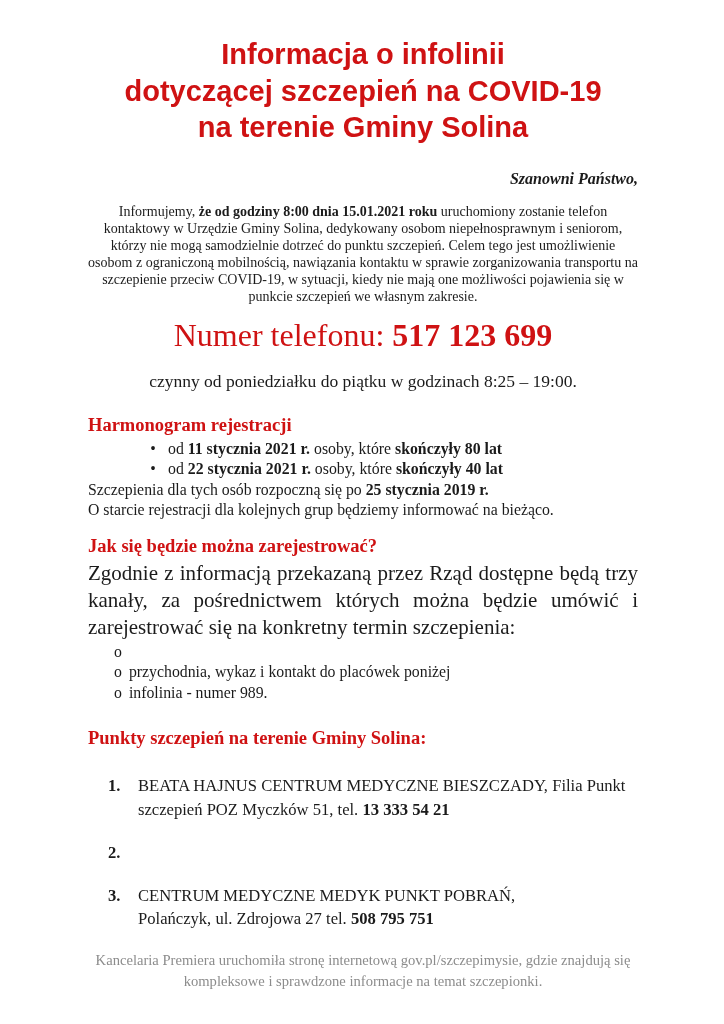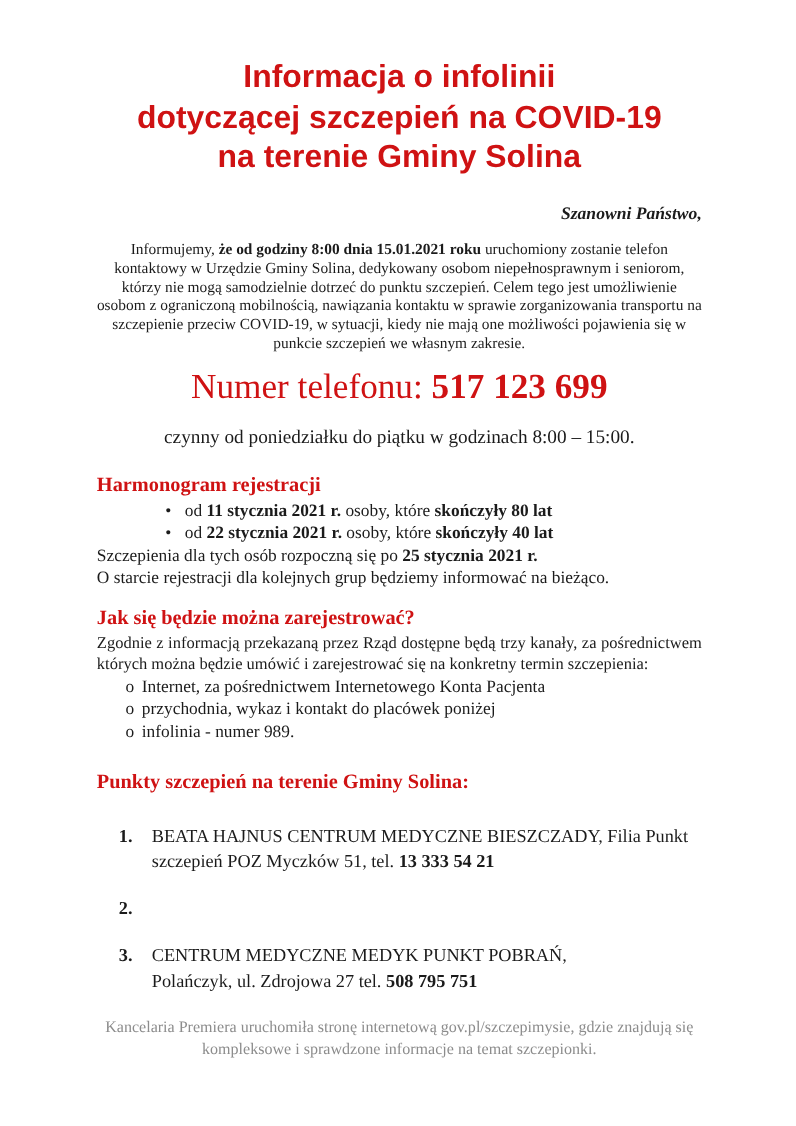--- a/index.html
+++ b/index.html
@@ -6,21 +6,21 @@
     --accent-red:#cf1213;
     --body-text:#1b1b1b;
     --footer-gray:#8c8c8c;
     --page-bg:#ffffff;
   }
   *{margin:0;padding:0;box-sizing:border-box;}
   html,body{background:#fff;}
   body{font-family:"Liberation Serif", serif;color:var(--body-text);}
   .page{
     width:724px;height:1024px;background:var(--page-bg);
-    padding:52px 86px 0 88px;overflow:hidden;margin:0 auto;
+    padding:36px 86px 0 88px;overflow:hidden;margin:0 auto;
   }
   .title{
     font-family:"Liberation Sans", sans-serif;
     font-weight:bold;color:var(--accent-red);
     font-size:29px;line-height:1.26;text-align:center;
     white-space:pre-line;margin-bottom:24px;
   }
   .salutation{
     font-weight:bold;font-style:italic;font-size:16px;
     text-align:right;margin-bottom:15px;
@@ -36,21 +36,21 @@
   .hours{font-size:17.5px;text-align:center;margin-bottom:22px;}
   .sec-heading{
     color:var(--accent-red);font-weight:bold;font-size:18.5px;
     line-height:1.25;margin-bottom:2px;
   }
   .sched-line{font-size:15.8px;line-height:1.28;}
   .sched-bullets{margin:1px 0;}
   .bullet-row{display:flex;font-size:15.8px;line-height:1.28;}
   .bullet-row .marker{width:14px;text-align:center;margin-left:58px;margin-right:8px;}
   .reg{margin-top:14px;}
-  .reg-para{font-size:15px;line-height:1.3;text-align:justify;}
+  .reg-para{font-size:21px;line-height:1.3;text-align:justify;}
   .channel-row{display:flex;font-size:15.8px;line-height:1.3;}
   .channel-row .marker{margin-left:26px;margin-right:7px;}
   .points{margin-top:24px;}
   .points .sec-heading{margin-bottom:24px;}
   .point-item{display:flex;font-size:16.6px;line-height:1.4;margin-bottom:20px;}
   .point-item .num{font-weight:bold;width:22px;margin-left:20px;margin-right:8px;flex:none;}
   .point-item .body{white-space:pre-line;}
   b{font-weight:bold;}
   .footer{
     color:var(--footer-gray);font-size:14.6px;line-height:1.42;
@@ -65,45 +65,44 @@
   <div class="title">Informacja o infolinii
 dotyczącej szczepień na COVID-19
 na terenie Gminy Solina</div>
 
   <div class="salutation">Szanowni Państwo,</div>
 
   <p class="intro"><span>Informujemy, </span><b>że od godziny 8:00 dnia 15.01.2021 roku</b><span> uruchomiony zostanie telefon kontaktowy w Urzędzie Gminy Solina, dedykowany osobom niepełnosprawnym i seniorom, którzy nie mogą samodzielnie dotrzeć do punktu szczepień. Celem tego jest umożliwienie osobom z ograniczoną mobilnością, nawiązania kontaktu w sprawie zorganizowania transportu na szczepienie przeciw COVID-19, w sytuacji, kiedy nie mają one możliwości pojawienia się w punkcie szczepień we własnym zakresie.</span></p>
 
   <div class="phone-line"><span>Numer telefonu: </span><span class="num">517 123 699</span></div>
 
-  <div class="hours">czynny od poniedziałku do piątku w godzinach 8:00 – 15:00.</div>
+  <div class="hours">czynny od poniedziałku do piątku w godzinach 8:25 – 19:00.</div>
 
   <div class="schedule">
     <div class="sec-heading">Harmonogram rejestracji</div>
     <div class="sched-bullets">
       <div class="bullet-row">
         <span class="marker">•</span>
         <span><span>od </span><b>11 stycznia 2021 r.</b><span> osoby, które </span><b>skończyły 80 lat</b></span>
       </div>
       <div class="bullet-row">
         <span class="marker">•</span>
         <span><span>od </span><b>22 stycznia 2021 r.</b><span> osoby, które </span><b>skończyły 40 lat</b></span>
       </div>
     </div>
-    <div class="sched-line"><span>Szczepienia dla tych osób rozpoczną się po </span><b>25 stycznia 2021 r.</b></div>
+    <div class="sched-line"><span>Szczepienia dla tych osób rozpoczną się po </span><b>25 stycznia 2019 r.</b></div>
     <div class="sched-line">O starcie rejestracji dla kolejnych grup będziemy informować na bieżąco.</div>
   </div>
 
   <div class="reg">
     <div class="sec-heading">Jak się będzie można zarejestrować?</div>
     <p class="reg-para">Zgodnie z informacją przekazaną przez Rząd dostępne będą trzy kanały, za pośrednictwem których można będzie umówić i zarejestrować się na konkretny termin szczepienia:</p>
     <div>
       <div class="channel-row">
         <span class="marker">o</span>
-        <span>Internet, za pośrednictwem Internetowego Konta Pacjenta</span>
       </div>
       <div class="channel-row">
         <span class="marker">o</span>
         <span>przychodnia, wykaz i kontakt do placówek poniżej</span>
       </div>
       <div class="channel-row">
         <span class="marker">o</span>
         <span>infolinia - numer 989.</span>
       </div>
     </div>

